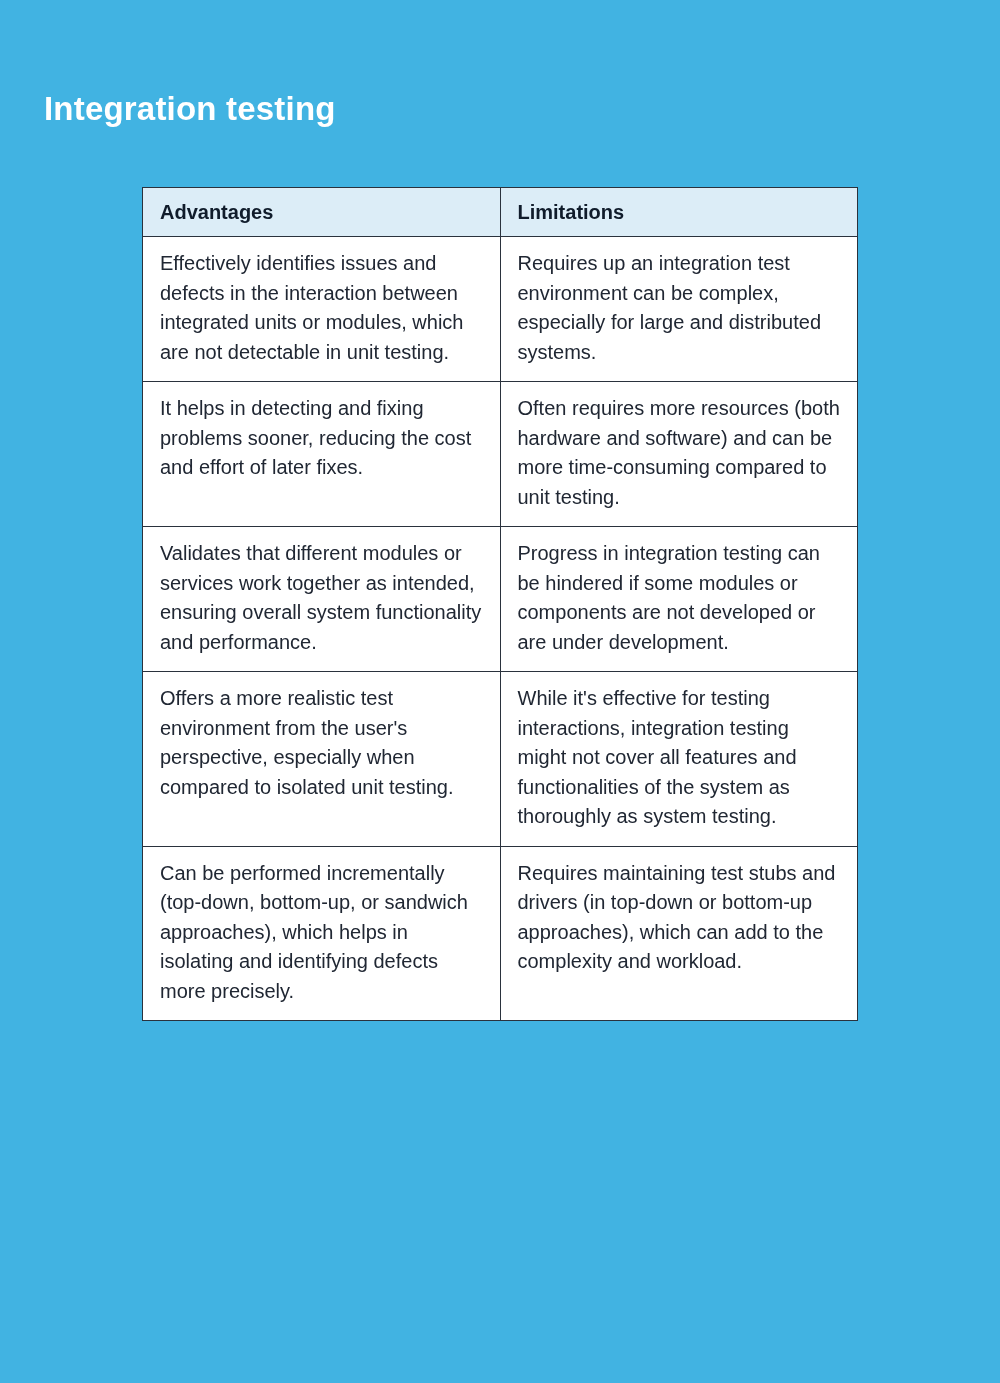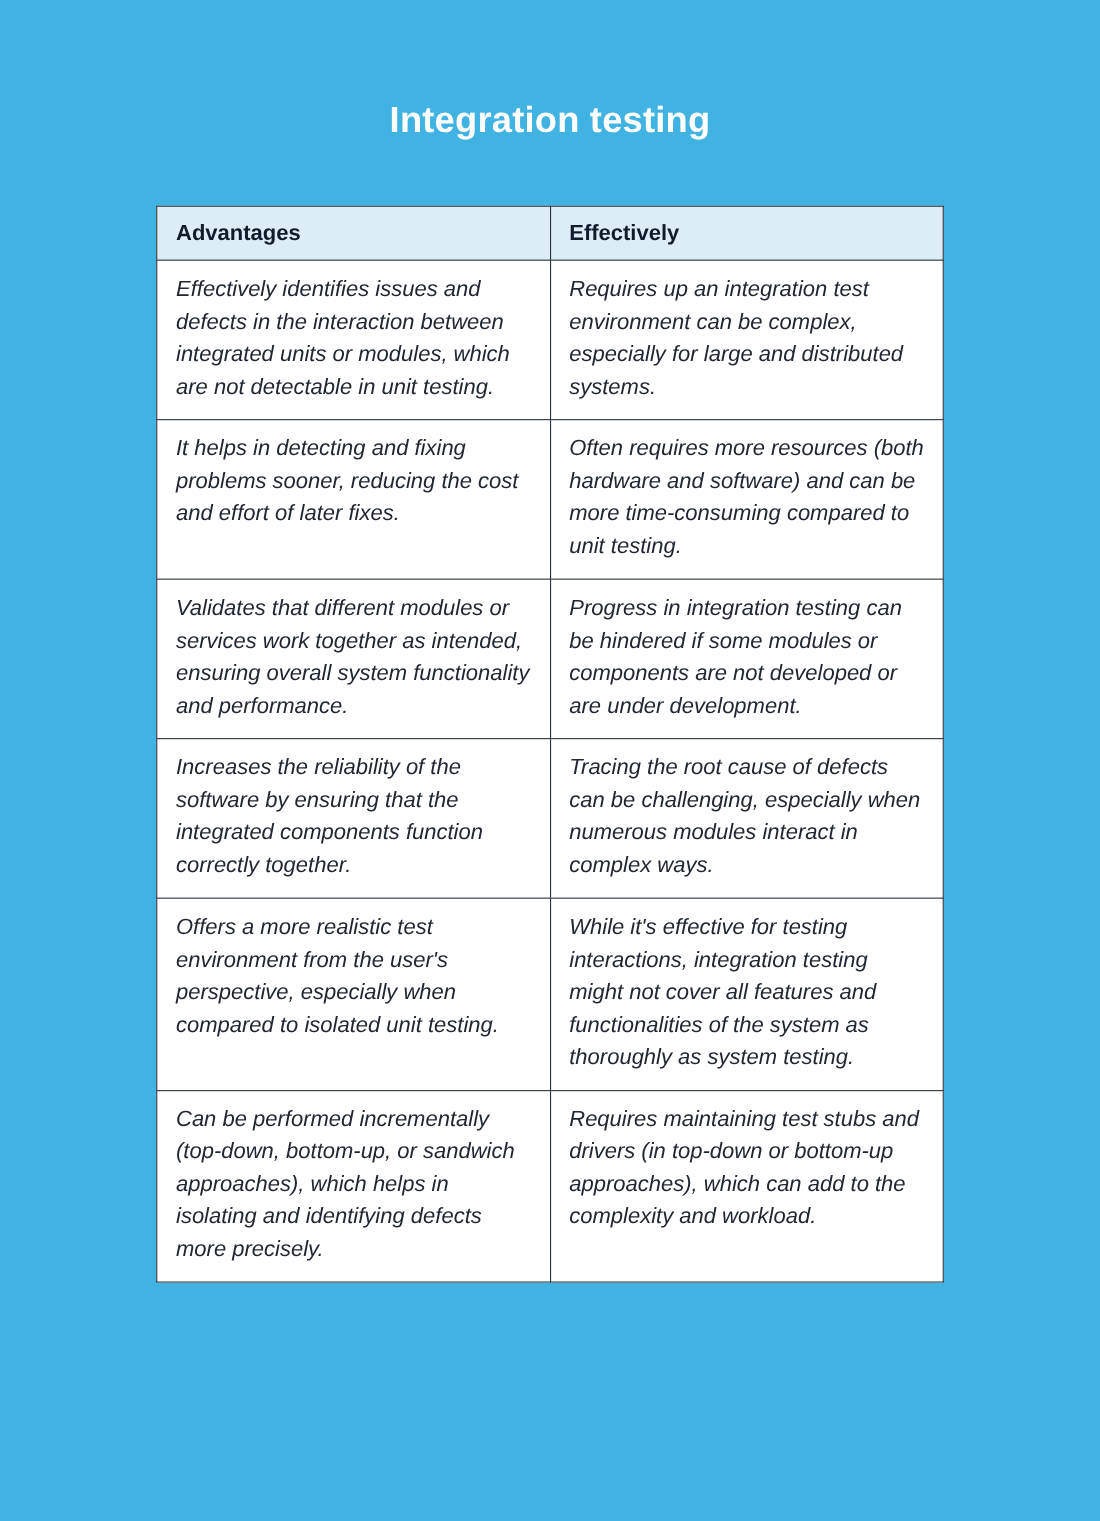--- a/index.html
+++ b/index.html
@@ -17,26 +17,27 @@
     min-height: 1383px;
     background: var(--bg);
     font-family: "Liberation Sans", "DejaVu Sans", sans-serif;
   }
   .page {
     width: 1000px;
     min-height: 1383px;
     padding-top: 88px;
   }
   .page-title {
-    text-align: center;
+    text-align: left;
     color: var(--title-color);
     font-size: 33px;
     font-weight: 700;
     letter-spacing: 0.2px;
     line-height: 42px;
+    padding-left: 44px;
   }
   .table-wrap {
     width: 716px;
     margin: 57px auto 0 auto;
   }
   table.comparison {
     width: 100%;
     table-layout: fixed;
     border-collapse: collapse;
     background: var(--cell-bg);
@@ -56,55 +57,50 @@
     padding: 11px 17px 10px 17px;
     line-height: 27px;
   }
   table.comparison td {
     background: var(--cell-bg);
     color: var(--body-text);
     font-size: 20px;
     font-weight: 400;
     line-height: 29.5px;
     padding: 12px 17px 14px 17px;
-    font-style: italic;
   }
 </style>
 </head>
 <body>
 
 <div class="page">
   <h1 class="page-title">Integration testing</h1>
 
   <div class="table-wrap">
     <table class="comparison">
       <thead>
         <tr>
           <th>Advantages</th>
-          <th>Effectively</th>
+          <th>Limitations</th>
         </tr>
       </thead>
       <tbody>
           <tr>
             <td>Effectively identifies issues and defects in the interaction between integrated units or modules, which are not detectable in unit testing.</td>
             <td>Requires up an integration test environment can be complex, especially for large and distributed systems.</td>
           </tr>
           <tr>
             <td>It helps in detecting and fixing problems sooner, reducing the cost and effort of later fixes.</td>
             <td>Often requires more resources (both hardware and software) and can be more time-consuming compared to unit testing.</td>
           </tr>
           <tr>
             <td>Validates that different modules or services work together as intended, ensuring overall system functionality and performance.</td>
             <td>Progress in integration testing can be hindered if some modules or components are not developed or are under development.</td>
           </tr>
           <tr>
-            <td>Increases the reliability of the software by ensuring that the integrated components function correctly together.</td>
-            <td>Tracing the root cause of defects can be challenging, especially when numerous modules interact in complex ways.</td>
-          </tr>
-          <tr>
             <td>Offers a more realistic test environment from the user's perspective, especially when compared to isolated unit testing.</td>
             <td>While it's effective for testing interactions, integration testing might not cover all features and functionalities of the system as thoroughly as system testing.</td>
           </tr>
           <tr>
             <td>Can be performed incrementally (top-down, bottom-up, or sandwich approaches), which helps in isolating and identifying defects more precisely.</td>
             <td>Requires maintaining test stubs and drivers (in top-down or bottom-up approaches), which can add to the complexity and workload.</td>
           </tr>
         </tbody>
     </table>
   </div>

